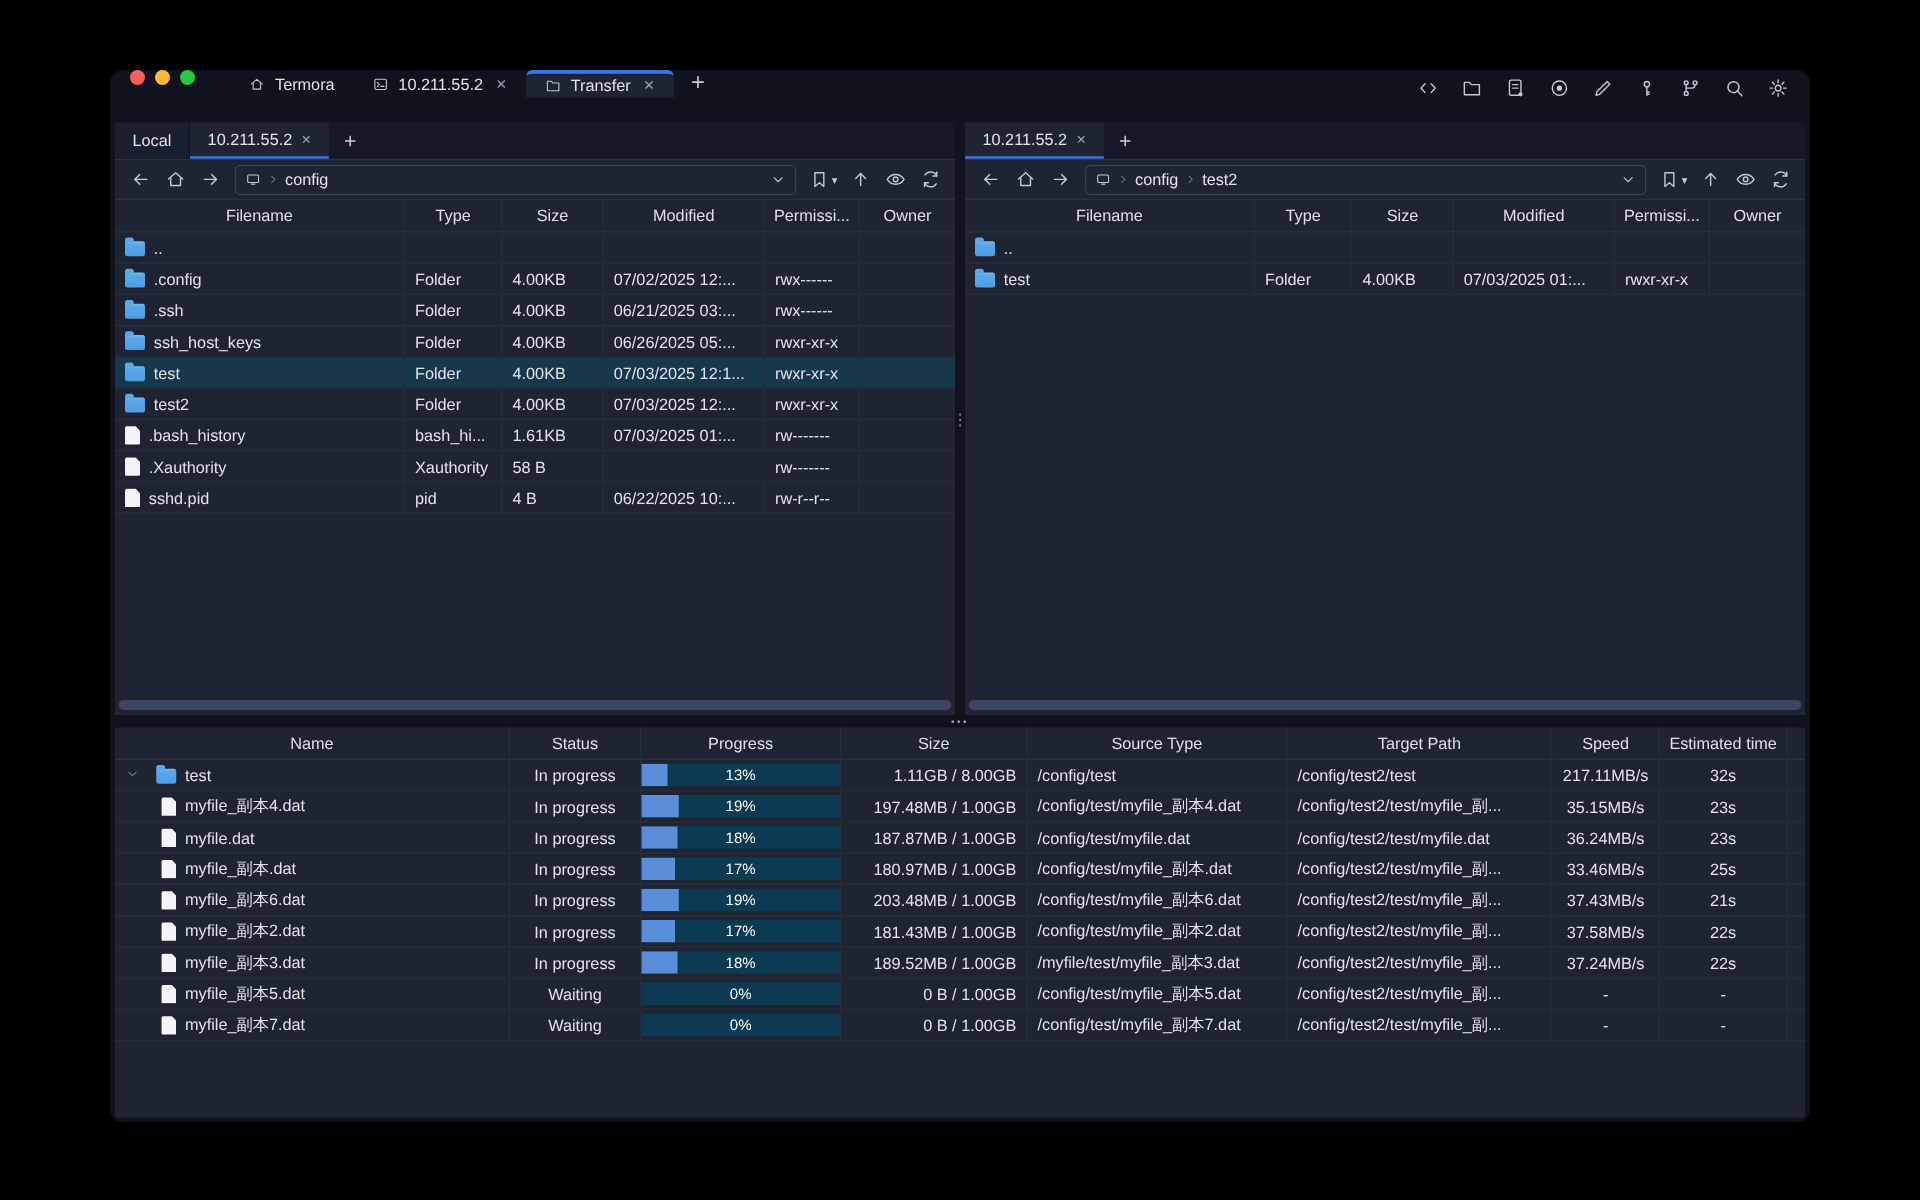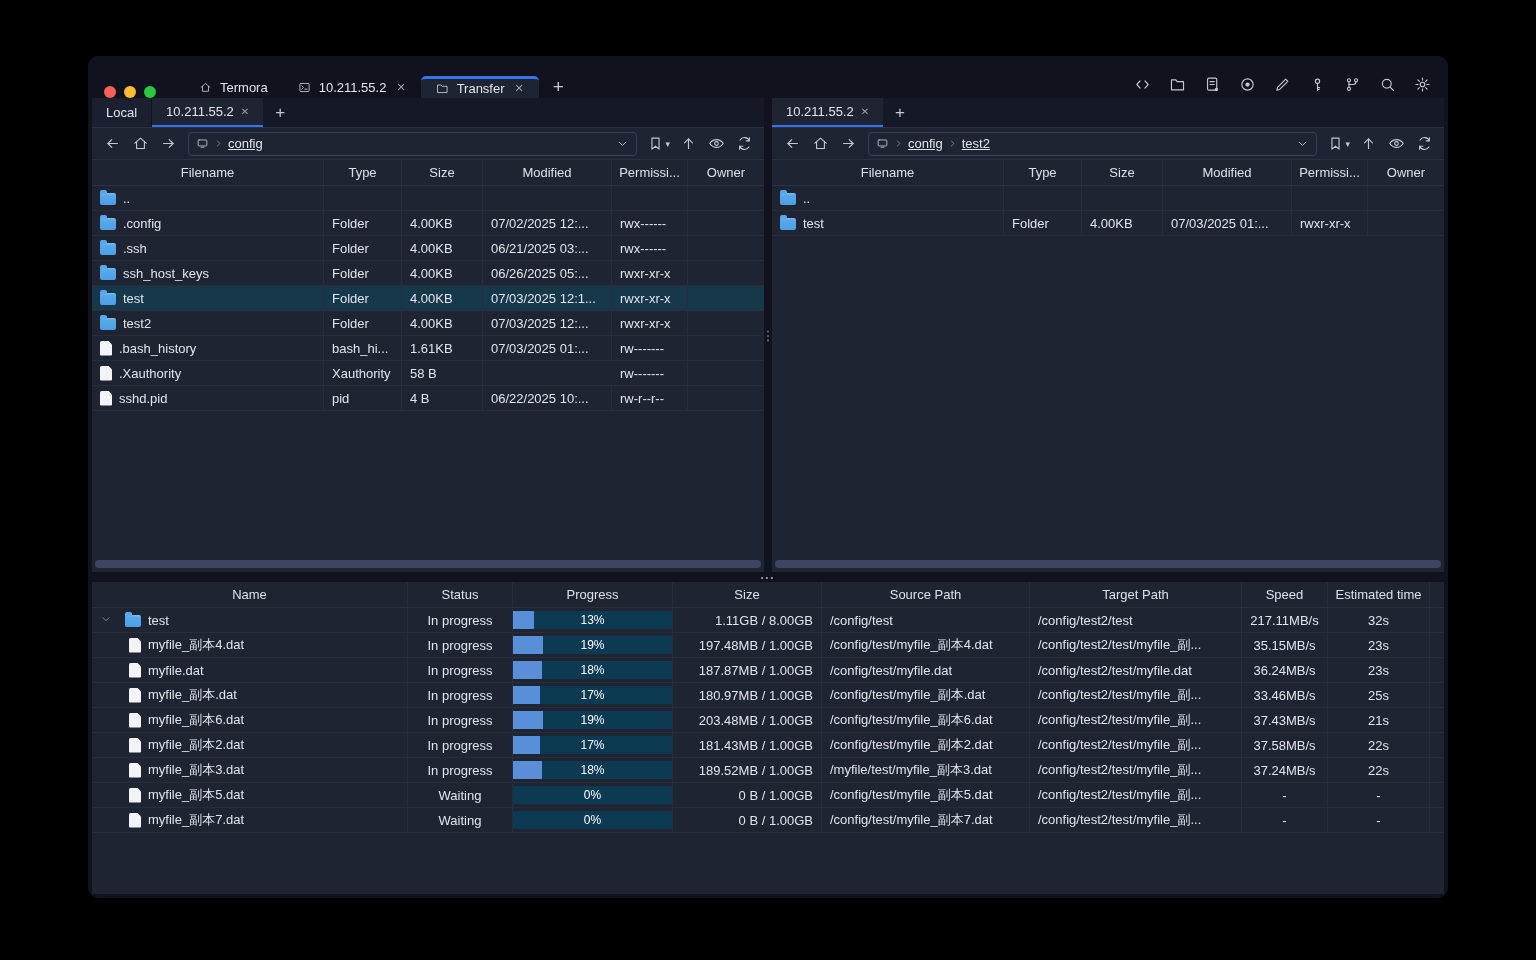--- a/index.html
+++ b/index.html
@@ -16,21 +16,21 @@
     --sel:#16384a;
     --ptrack:#0c3a52;
     --pfill:#588fd8;
     --scroll:#3e4563;
     --fieldborder:#3a4158;
   }
   *{margin:0;padding:0;box-sizing:border-box;}
   html,body{width:1536px;height:960px;background:var(--bg);font-family:"Liberation Sans",sans-serif;overflow:hidden;}
   .window{position:absolute;left:88px;top:56px;width:1360px;height:842px;background:var(--chrome);border-radius:11px;overflow:hidden;display:flex;flex-direction:column;}
   
-  .titlebar{height:42px;display:flex;align-items:flex-end;background:var(--chrome);flex:0 0 auto;}
+  .titlebar{height:42px;display:flex;align-items:flex-start;background:var(--chrome);flex:0 0 auto;}
   .traffic{display:flex;align-items:center;gap:8px;padding:0 14px 0 16px;}
   .light{width:12px;height:12px;border-radius:50%;}
   .main-tabs{display:flex;align-items:stretch;margin-left:14px;}
   .main-tab{display:flex;align-items:center;gap:8px;padding:0 15px;color:var(--text);font-size:13px;position:relative;}
   .main-tab.active{background:var(--panel);border-top:3px solid var(--accent);border-radius:5px 5px 0 0;padding-top:0;}
   .main-tab .close{color:var(--dim);font-size:11px;margin-left:2px;}
   .newtab{display:flex;align-items:center;padding:0 14px;color:var(--icon);font-size:19px;font-weight:300;}
   .tb-icons{margin-left:auto;display:flex;align-items:center;gap:7px;padding-right:12px;}
   .tb-icons .icn{width:28px;height:28px;display:flex;align-items:center;justify-content:center;border-radius:5px;}
   .icn{color:var(--icon);display:inline-flex;align-items:center;justify-content:center;}
@@ -43,21 +43,21 @@
   .vsplit{width:8px;background:var(--chrome);display:flex;align-items:center;justify-content:center;color:#8a90a0;font-size:13px;}
   .pane-tabs{height:30px;background:var(--tabrow);display:flex;align-items:stretch;border-bottom:1px solid var(--grid);flex:0 0 auto;}
   .pane-tab{display:flex;align-items:center;gap:7px;padding:0 14px;color:var(--text);font-size:13px;}
   .pane-tab.inactive{background:#1b2030;border-right:1px solid var(--chrome);}
   .pane-tab.active{background:var(--panel);border-bottom:2px solid var(--accent);}
   .pane-tab .close{color:var(--dim);font-size:10px;}
   .pane-newtab{display:flex;align-items:center;padding:0 12px;color:var(--icon);font-size:17px;font-weight:300;}
   .pane-toolbar{height:32px;display:flex;align-items:center;gap:4px;padding:0 8px;border-bottom:1px solid var(--grid);flex:0 0 auto;}
   .navbtn{width:24px;height:24px;display:flex;align-items:center;justify-content:center;color:var(--icon);}
   .pathfield{flex:1;height:24px;border:1px solid var(--fieldborder);border-radius:4px;display:flex;align-items:center;gap:4px;padding:0 7px;margin:0 4px;color:var(--text);font-size:13px;min-width:0;}
-  .pathfield .seg{display:flex;align-items:center;gap:4px;text-decoration:underline;}
+  .pathfield .seg{display:flex;align-items:center;gap:4px;}
   .pathfield .crumb-sep{color:var(--dim);}
   .pathfield .spacer{flex:1;}
   .bm-group{display:flex;align-items:center;gap:1px;padding:0 2px;color:var(--icon);}
   .caret{font-size:9px;color:var(--icon);}
   
   .ftable{flex:1;display:flex;flex-direction:column;position:relative;min-height:0;}
   .thead{display:flex;height:26px;border-bottom:1px solid var(--grid);flex:0 0 auto;}
   .thead .cell{justify-content:center;color:#dde0e8;text-align:center;}
   .cell{display:flex;align-items:center;padding:0 8px;border-right:1px solid var(--rowline);overflow:hidden;white-space:nowrap;font-size:13px;color:var(--text);flex:0 0 auto;}
   .cell.grow{flex:1 1 auto;border-right:none;}
@@ -524,21 +524,21 @@
   </div>
   <div class="hsplit">
       <span>•••</span>
     </div>
   <div class="transfer" id="transfer">
       <div class="thead">
         <div class="cell" style="flex-basis: 316px;">Name</div>
         <div class="cell" style="flex-basis: 105px;">Status</div>
         <div class="cell" style="flex-basis: 160px;">Progress</div>
         <div class="cell" style="flex-basis: 149px;">Size</div>
-        <div class="cell" style="flex-basis: 208px;">Source Path</div>
+        <div class="cell" style="flex-basis: 208px;">Source Type</div>
         <div class="cell" style="flex-basis: 212px;">Target Path</div>
         <div class="cell" style="flex-basis: 86px;">Speed</div>
         <div class="cell" style="flex-basis: 102px;">Estimated time</div>
         <div class="cell grow"></div>
       </div>
       <div class="trow">
         <div class="cell name-cell" style="flex-basis: 316px;">
           <span class="tree-chevron"><svg viewBox="0 0 24 24" fill="none" stroke="currentColor" stroke-width="1.6" stroke-linecap="round" stroke-linejoin="round">
               <path d="M6 9.5l6 6 6-6"></path>
             </svg></span>

